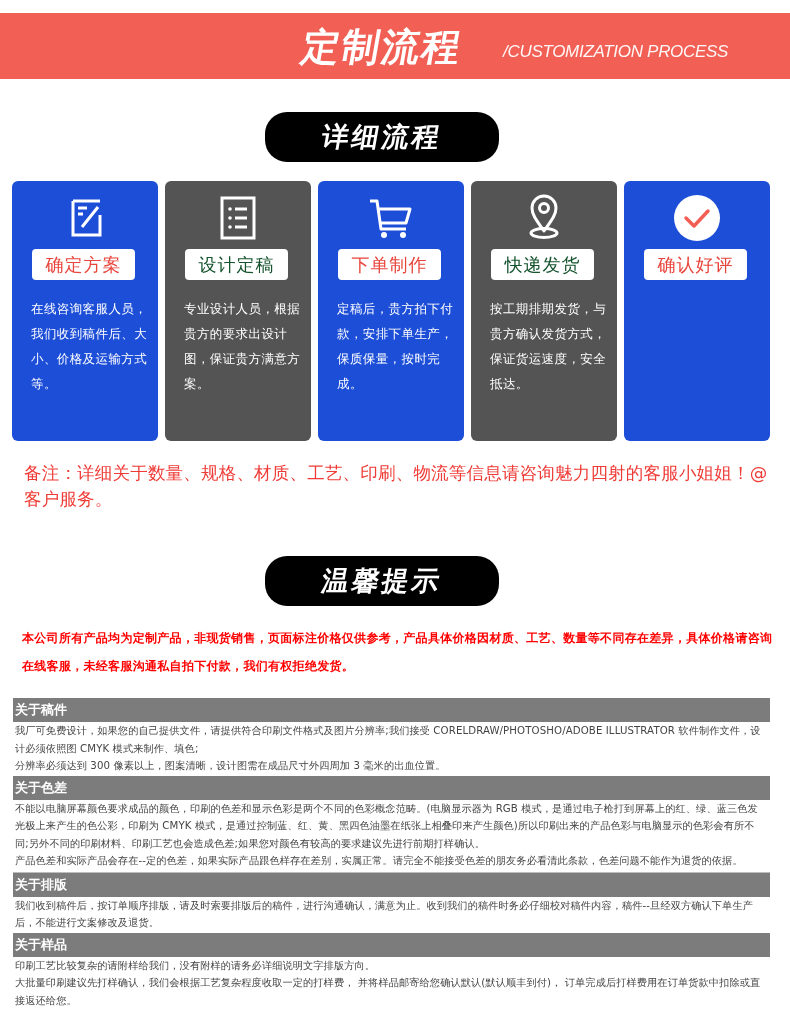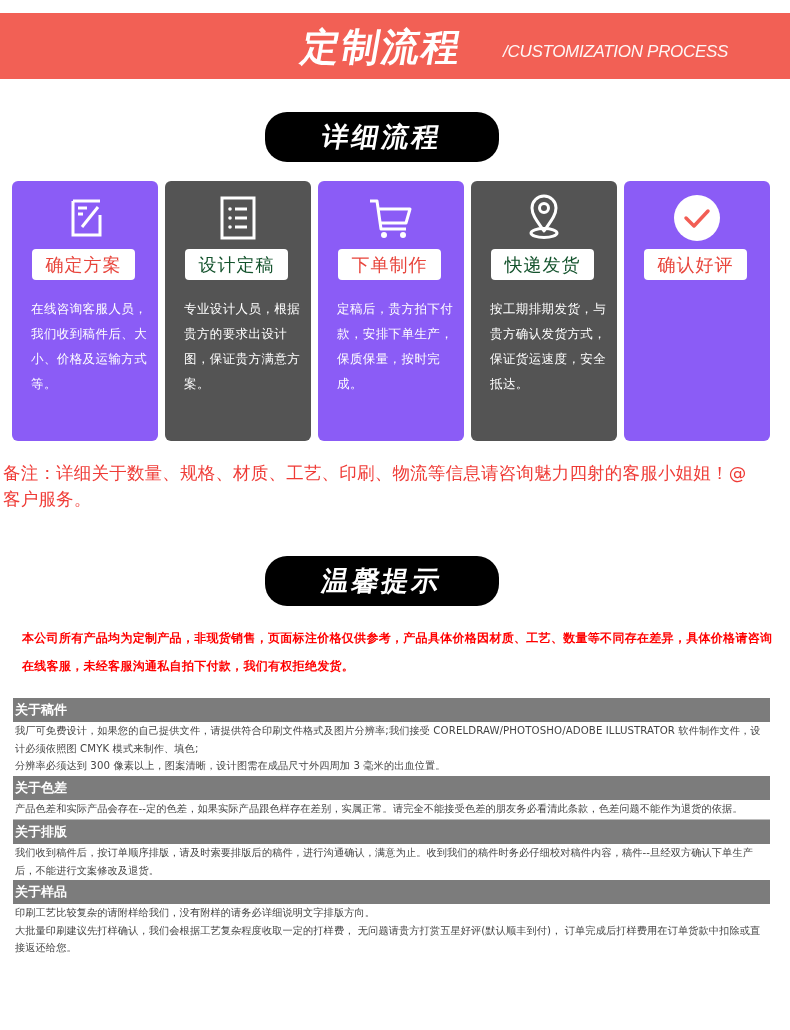--- a/index.html
+++ b/index.html
@@ -33,21 +33,21 @@
     transform: skewX(-10deg); font-family: "DejaVu Sans", sans-serif;
   }
   .pill-1 { top: 112px; }
   .pill-2 { top: 556px; }
 
   
   .cards { position: absolute; left: 12px; top: 181px; width: 766px; height: 260px; }
   .card {
     position: absolute; top: 0; width: 146px; height: 260px; border-radius: 6px;
   }
-  .card.red { background: #8b5cf6; padding-left: 40px; }
+  .card.red { background: #1d4ed8; padding-left: 40px; }
   .card.dark { background: #545454; }
   .card .icon {
     position: absolute; left: 50%; top: 12px; width: 50px; height: 50px;
     margin-left: -25px;
   }
   .card .label {
     position: absolute; left: 20px; top: 68px; width: 103px; height: 31px;
     background: #ffffff; border-radius: 4px;
     display: flex; align-items: center; justify-content: center;
     font-size: 18px; letter-spacing: 1px;
@@ -57,21 +57,21 @@
   .card .desc {
     position: absolute; left: 19px; top: 115px; width: 120px;
     color: #ffffff; font-size: 12.5px; line-height: 25px; letter-spacing: 0.4px;
   }
   .card .stars {
     color: #ffffff; font-size: 17px; letter-spacing: -1px; line-height: 20px;
   }
 
   
   .note {
-    position: absolute; left: 3px; top: 460px; width: 760px;
+    position: absolute; left: 24px; top: 460px; width: 760px;
     color: #ef3b36; font-size: 17.5px; line-height: 26px; letter-spacing: 0.2px;
   }
 
   
   .warning {
     position: absolute; left: 22px; top: 624px; width: 755px;
     color: #ff0000; font-weight: bold; font-size: 12px; line-height: 28px;
     letter-spacing: 0.3px;
   }
 
@@ -168,30 +168,31 @@
   <div>
     <div class="sec-head">关于稿件</div>
     <div class="sec-body">
       <p>我厂可免费设计，如果您的自己提供文件，请提供符合印刷文件格式及图片分辨率;我们接受 CORELDRAW/PHOTOSHO/ADOBE ILLUSTRATOR 软件制作文件，设计必须依照图 CMYK 模式来制作、填色;</p>
       <p>分辨率必须达到 300 像素以上，图案清晰，设计图需在成品尺寸外四周加 3 毫米的出血位置。</p>
     </div>
   </div>
   <div>
     <div class="sec-head">关于色差</div>
     <div class="sec-body">
+      <p>不能以电脑屏幕颜色要求成品的颜色，印刷的色差和显示色彩是两个不同的色彩概念范畴。(电脑显示器为 RGB 模式，是通过电子枪打到屏幕上的红、绿、蓝三色发光极上来产生的色公彩，印刷为 CMYK 模式，是通过控制蓝、红、黄、黑四色油墨在纸张上相叠印来产生颜色)所以印刷出来的产品色彩与电脑显示的色彩会有所不同;另外不同的印刷材料、印刷工艺也会造成色差;如果您对颜色有较高的要求建议先进行前期打样确认。</p>
       <p>产品色差和实际产品会存在--定的色差，如果实际产品跟色样存在差别，实属正常。请完全不能接受色差的朋友务必看清此条款，色差问题不能作为退货的依据。</p>
     </div>
     <div class="sec-divider"></div>
   </div>
   <div>
     <div class="sec-head">关于排版</div>
     <div class="sec-body">
       <p>我们收到稿件后，按订单顺序排版，请及时索要排版后的稿件，进行沟通确认，满意为止。收到我们的稿件时务必仔细校对稿件内容，稿件--旦经双方确认下单生产后，不能进行文案修改及退货。</p>
     </div>
   </div>
   <div>
     <div class="sec-head">关于样品</div>
     <div class="sec-body">
       <p>印刷工艺比较复杂的请附样给我们，没有附样的请务必详细说明文字排版方向。</p>
-      <p>大批量印刷建议先打样确认，我们会根据工艺复杂程度收取一定的打样费， 无问题请贵方打赏五星好评(默认顺丰到付)， 订单完成后打样费用在订单货款中扣除或直接返还给您。</p>
+      <p>大批量印刷建议先打样确认，我们会根据工艺复杂程度收取一定的打样费， 并将样品邮寄给您确认默认(默认顺丰到付)， 订单完成后打样费用在订单货款中扣除或直接返还给您。</p>
     </div>
   </div>
 </div>
 
 </body></html>

